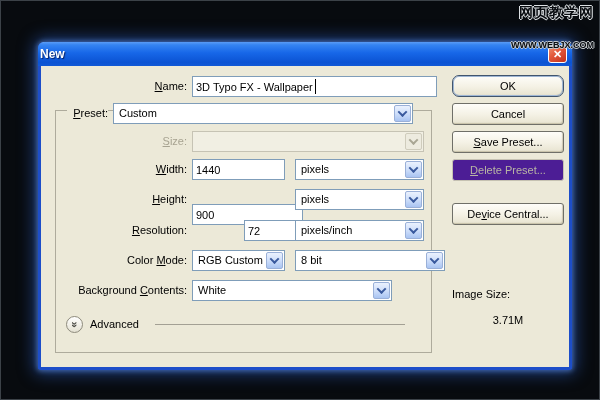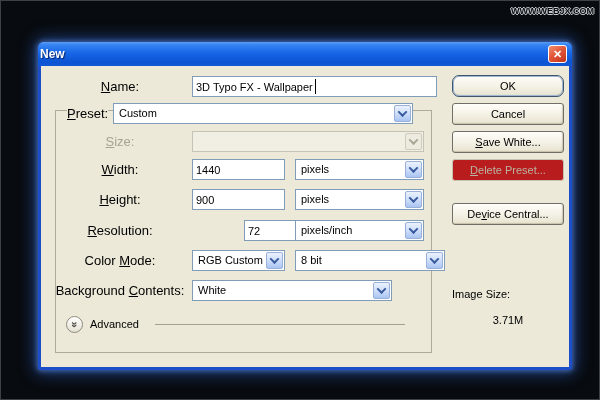--- a/index.html
+++ b/index.html
@@ -5,21 +5,21 @@
   * { margin:0; padding:0; }
   body { background:#000; }
   .page { position:relative; width:600px; height:400px; overflow:hidden;
           background:#080b0f; font-family:"Liberation Sans", sans-serif;
           box-shadow: inset 0 0 0 1px #3c4248; }
 
   
   .watermark { position:absolute; top:4px; right:6px; text-align:right; z-index:5; }
   .wm1 { font-size:14px; font-weight:bold; letter-spacing:1px; color:#0a0d11;
          text-shadow:-1px 0 #dde1e4, 1px 0 #dde1e4, 0 -1px #dde1e4, 0 1px #dde1e4; }
-  .wm2 { font-size:9px; font-weight:bold; margin-top:2px; color:#0a0d11;
+  .wm2 { font-size:9px; font-weight:bold; margin-top:18px; color:#0a0d11;
          text-shadow:-1px 0 #c3c7cb, 1px 0 #c3c7cb, 0 -1px #c3c7cb, 0 1px #c3c7cb; }
 
   
   .dialog { position:absolute; left:38px; top:42px; width:534px; height:328px;
             box-sizing:border-box; border:3px solid var(--frame-blue,#1d4ec9); border-top:0;
             border-radius:6px 6px 3px 3px; background:var(--dialog-face,#ece9d8);
             box-shadow: 0 0 16px 4px rgba(50,110,230,.50), 0 0 5px 1px rgba(130,175,255,.55); }
   .titlebar { position:absolute; left:-3px; right:-3px; top:0; height:24px;
               border-radius:6px 6px 0 0;
               background:linear-gradient(180deg,#5a9cf5 0%,#3584f2 12%,#1767e8 45%,#0b53d3 85%,#1159d6 100%);
@@ -27,21 +27,21 @@
   .title { color:#fff; font-weight:bold; font-size:12px; padding-left:2px;
            text-shadow:1px 1px 1px rgba(0,0,40,.65); }
   .close { position:absolute; right:5px; top:3px; width:19px; height:18px; box-sizing:border-box;
            border:1px solid #fff; border-radius:3px; color:#fff; font-size:11px; font-weight:bold;
            background:linear-gradient(145deg,#f0926f 0%,#e2573a 45%,#c3321c 100%);
            display:flex; align-items:center; justify-content:center; }
   .dbody { position:absolute; left:0; right:0; top:24px; bottom:0; }
 
   
   .flabel { position:absolute; left:12px; width:134px; height:21px; line-height:21px;
-            text-align:center; font-size:13px; color:#000; white-space:nowrap; z-index:2; }
+            text-align:right; font-size:11px; color:#000; white-space:nowrap; z-index:2; }
   .flabel.dis { color:#a7a391; }
   .flabel.preset-label { left:26px; width:41px; background:var(--dialog-face,#ece9d8); }
   .mn { text-decoration:underline; }
 
   
   .tbox { position:absolute; height:21px; box-sizing:border-box; z-index:2;
           border:1px solid var(--field-border,#7f9db9); background:#fff;
           font-family:inherit; font-size:11px; padding:0 3px; color:#000; }
   .caret { position:absolute; width:1px; height:15px; background:#000; z-index:3; }
 
@@ -60,21 +60,21 @@
   .combo.disabled .chev { border-color:#a9a694; }
 
   
   .btn { position:absolute; left:411px; width:112px; height:22px; box-sizing:border-box;
          border:1px solid #6f6f68; border-radius:3px; font-size:11px; text-align:center;
          line-height:20px; color:#000; white-space:nowrap;
          background:linear-gradient(180deg,#fefdf9 0%,#f4f1e4 55%,#e7e3d0 100%);
          box-shadow: inset -1px -1px 1px rgba(150,140,110,.40); }
   .btn.default { border-color:#41556d;
          box-shadow: inset 0 0 0 1px #9fb6d4, inset -1px -1px 1px rgba(150,140,110,.30); border-radius: 7px; }
-  .btn.dis { color:#b9b5a4; border-color:#c6c2b2; background:#b91c1c; box-shadow:none; }
+  .btn.dis { color:#b9b5a4; border-color:#c6c2b2; background:#4c1d95; box-shadow:none; }
 
   
   .groupbox { position:absolute; left:14px; top:44px; width:375px; height:241px;
               border:1px solid #aeab9c; z-index:1; }
   .adv-btn { position:absolute; left:25px; top:250px; width:17px; height:17px; box-sizing:border-box;
              border:1px solid #8e8b7d; border-radius:50%; z-index:2;
              background:linear-gradient(180deg,#ffffff,#e4e1d2);
              display:flex; align-items:center; justify-content:center; }
   .adv-chev { display:inline-block; transform:rotate(90deg); font-size:11px; font-weight:bold;
               color:#4a4a44; line-height:1; }
@@ -87,20 +87,21 @@
                    font-size:11px; color:#000; }
   .imgsize-value { position:absolute; left:411px; width:112px; top:248px; text-align:center;
                    font-size:11px; color:#000; }
 </style>
 </head>
 <body>
 
 <div class="page">
 
   <div class="watermark">
+    <div class="wm1">网页教学网</div>
     <div class="wm2">WWW.WEBJX.COM</div>
   </div>
 
   <div class="dialog">
 
     <div class="titlebar">
       <span class="title">New</span>
       <span class="close">
           <span>✕</span>
         </span>
@@ -133,21 +134,21 @@
       <div class="flabel" style="top:93px"><span></span><span class="mn">W</span><span>idth:</span></div>
       <input class="tbox" style="left: 151px; top: 93px; width: 93px;" value="1440">
       <div class="combo" style="left:254px; top:93px; width:129px">
         <span class="cval">pixels</span>
         <span class="cbtn">
             <i class="chev"></i>
           </span>
       </div>
 
       <div class="flabel" style="top:123px"><span></span><span class="mn">H</span><span>eight:</span></div>
-      <input class="tbox" style="left: 151px; top: 123px; width: 93px;" value="900">
+      <input class="tbox" style="left: 151px; top: 138px; width: 111px;" value="900">
       <div class="combo" style="left:254px; top:123px; width:129px">
         <span class="cval">pixels</span>
         <span class="cbtn">
             <i class="chev"></i>
           </span>
       </div>
 
       <div class="flabel" style="top:154px"><span></span><span class="mn">R</span><span>esolution:</span></div>
       <input class="tbox" style="left: 157px; top: 154px; width: 93px; margin-left: 46px;" value="72">
       <div class="combo" style="left:254px; top:154px; width:129px">
@@ -180,21 +181,21 @@
       </div>
 
       <div class="adv-btn">
           <span class="adv-chev">»</span>
         </div>
       <div class="adv-label">Advanced</div>
       <div class="adv-line"></div>
 
       <div class="btn default" style="top:9px"><span></span><span class="mn"></span><span>OK</span></div>
       <div class="btn" style="top:37px"><span></span><span class="mn"></span><span>Cancel</span></div>
-      <div class="btn" style="top:65px"><span></span><span class="mn">S</span><span>ave White...</span></div>
+      <div class="btn" style="top:65px"><span></span><span class="mn">S</span><span>ave Preset...</span></div>
       <div class="btn dis" style="top:93px"><span></span><span class="mn">D</span><span>elete Preset...</span></div>
       <div class="btn" style="top:137px"><span>De</span><span class="mn">v</span><span>ice Central...</span></div>
 
       <div class="imgsize-label">Image Size:</div>
       <div class="imgsize-value">3.71M</div>
 
     </div>
   </div>
 </div>
 

